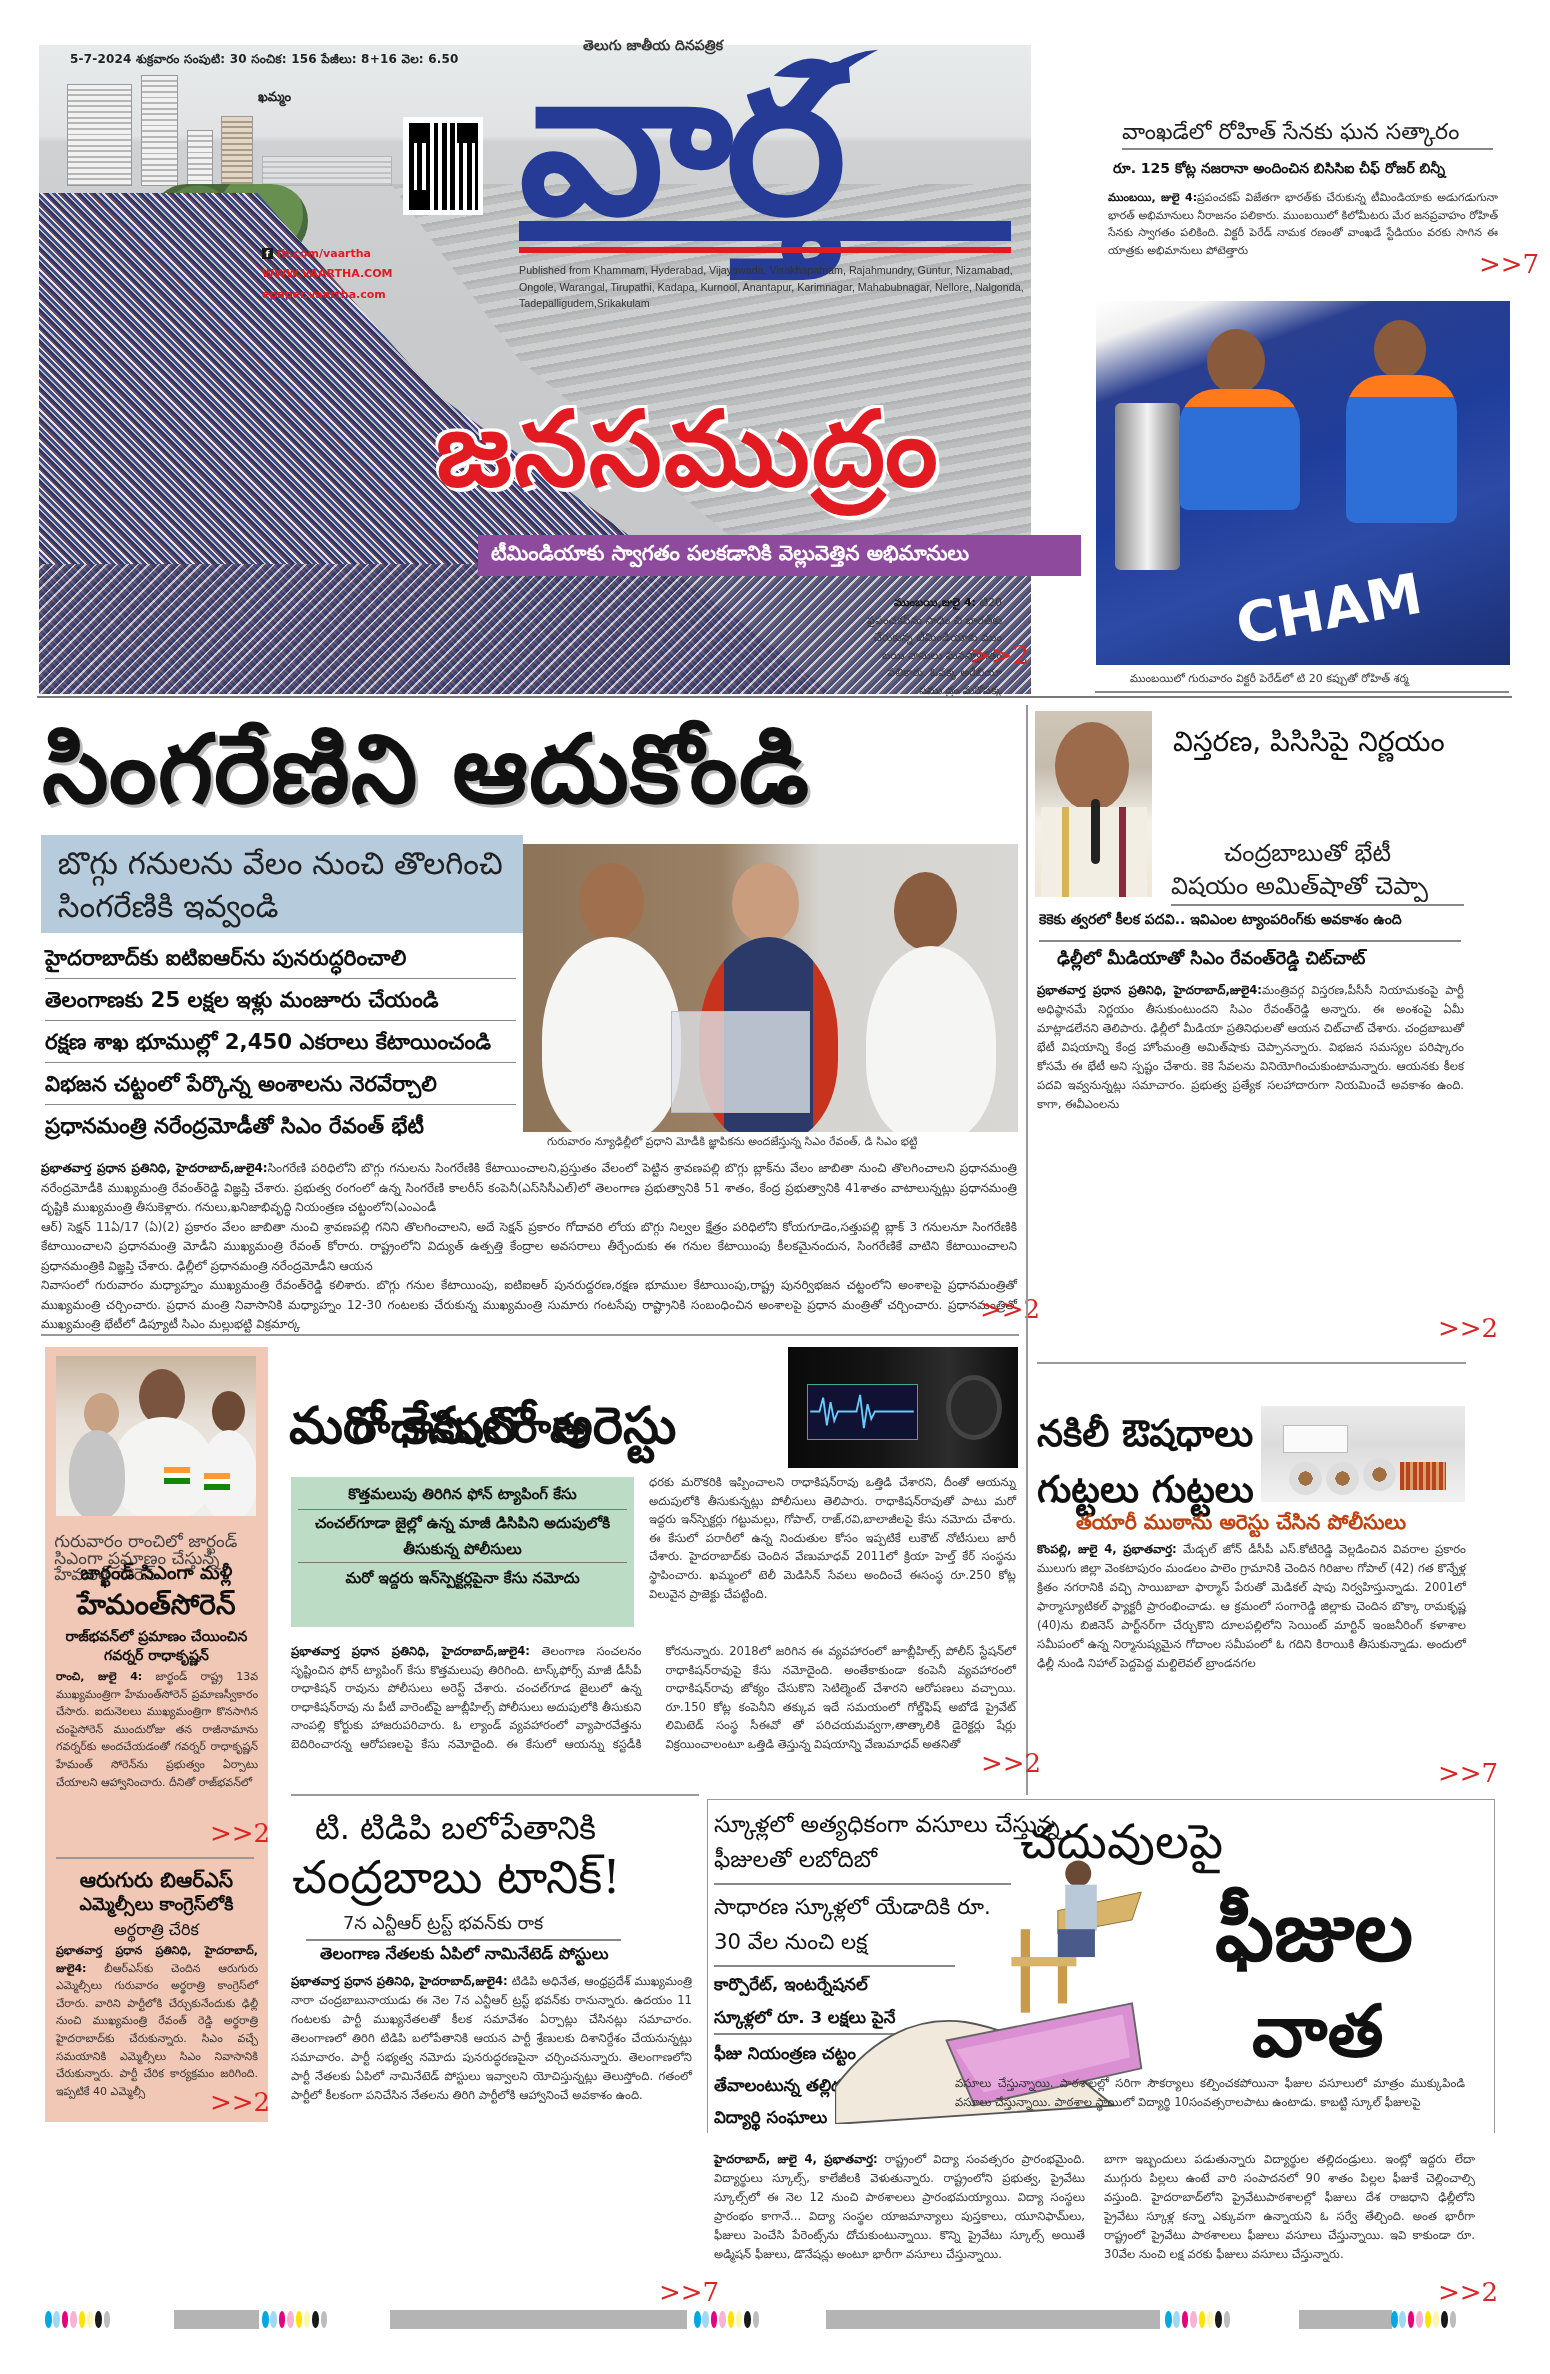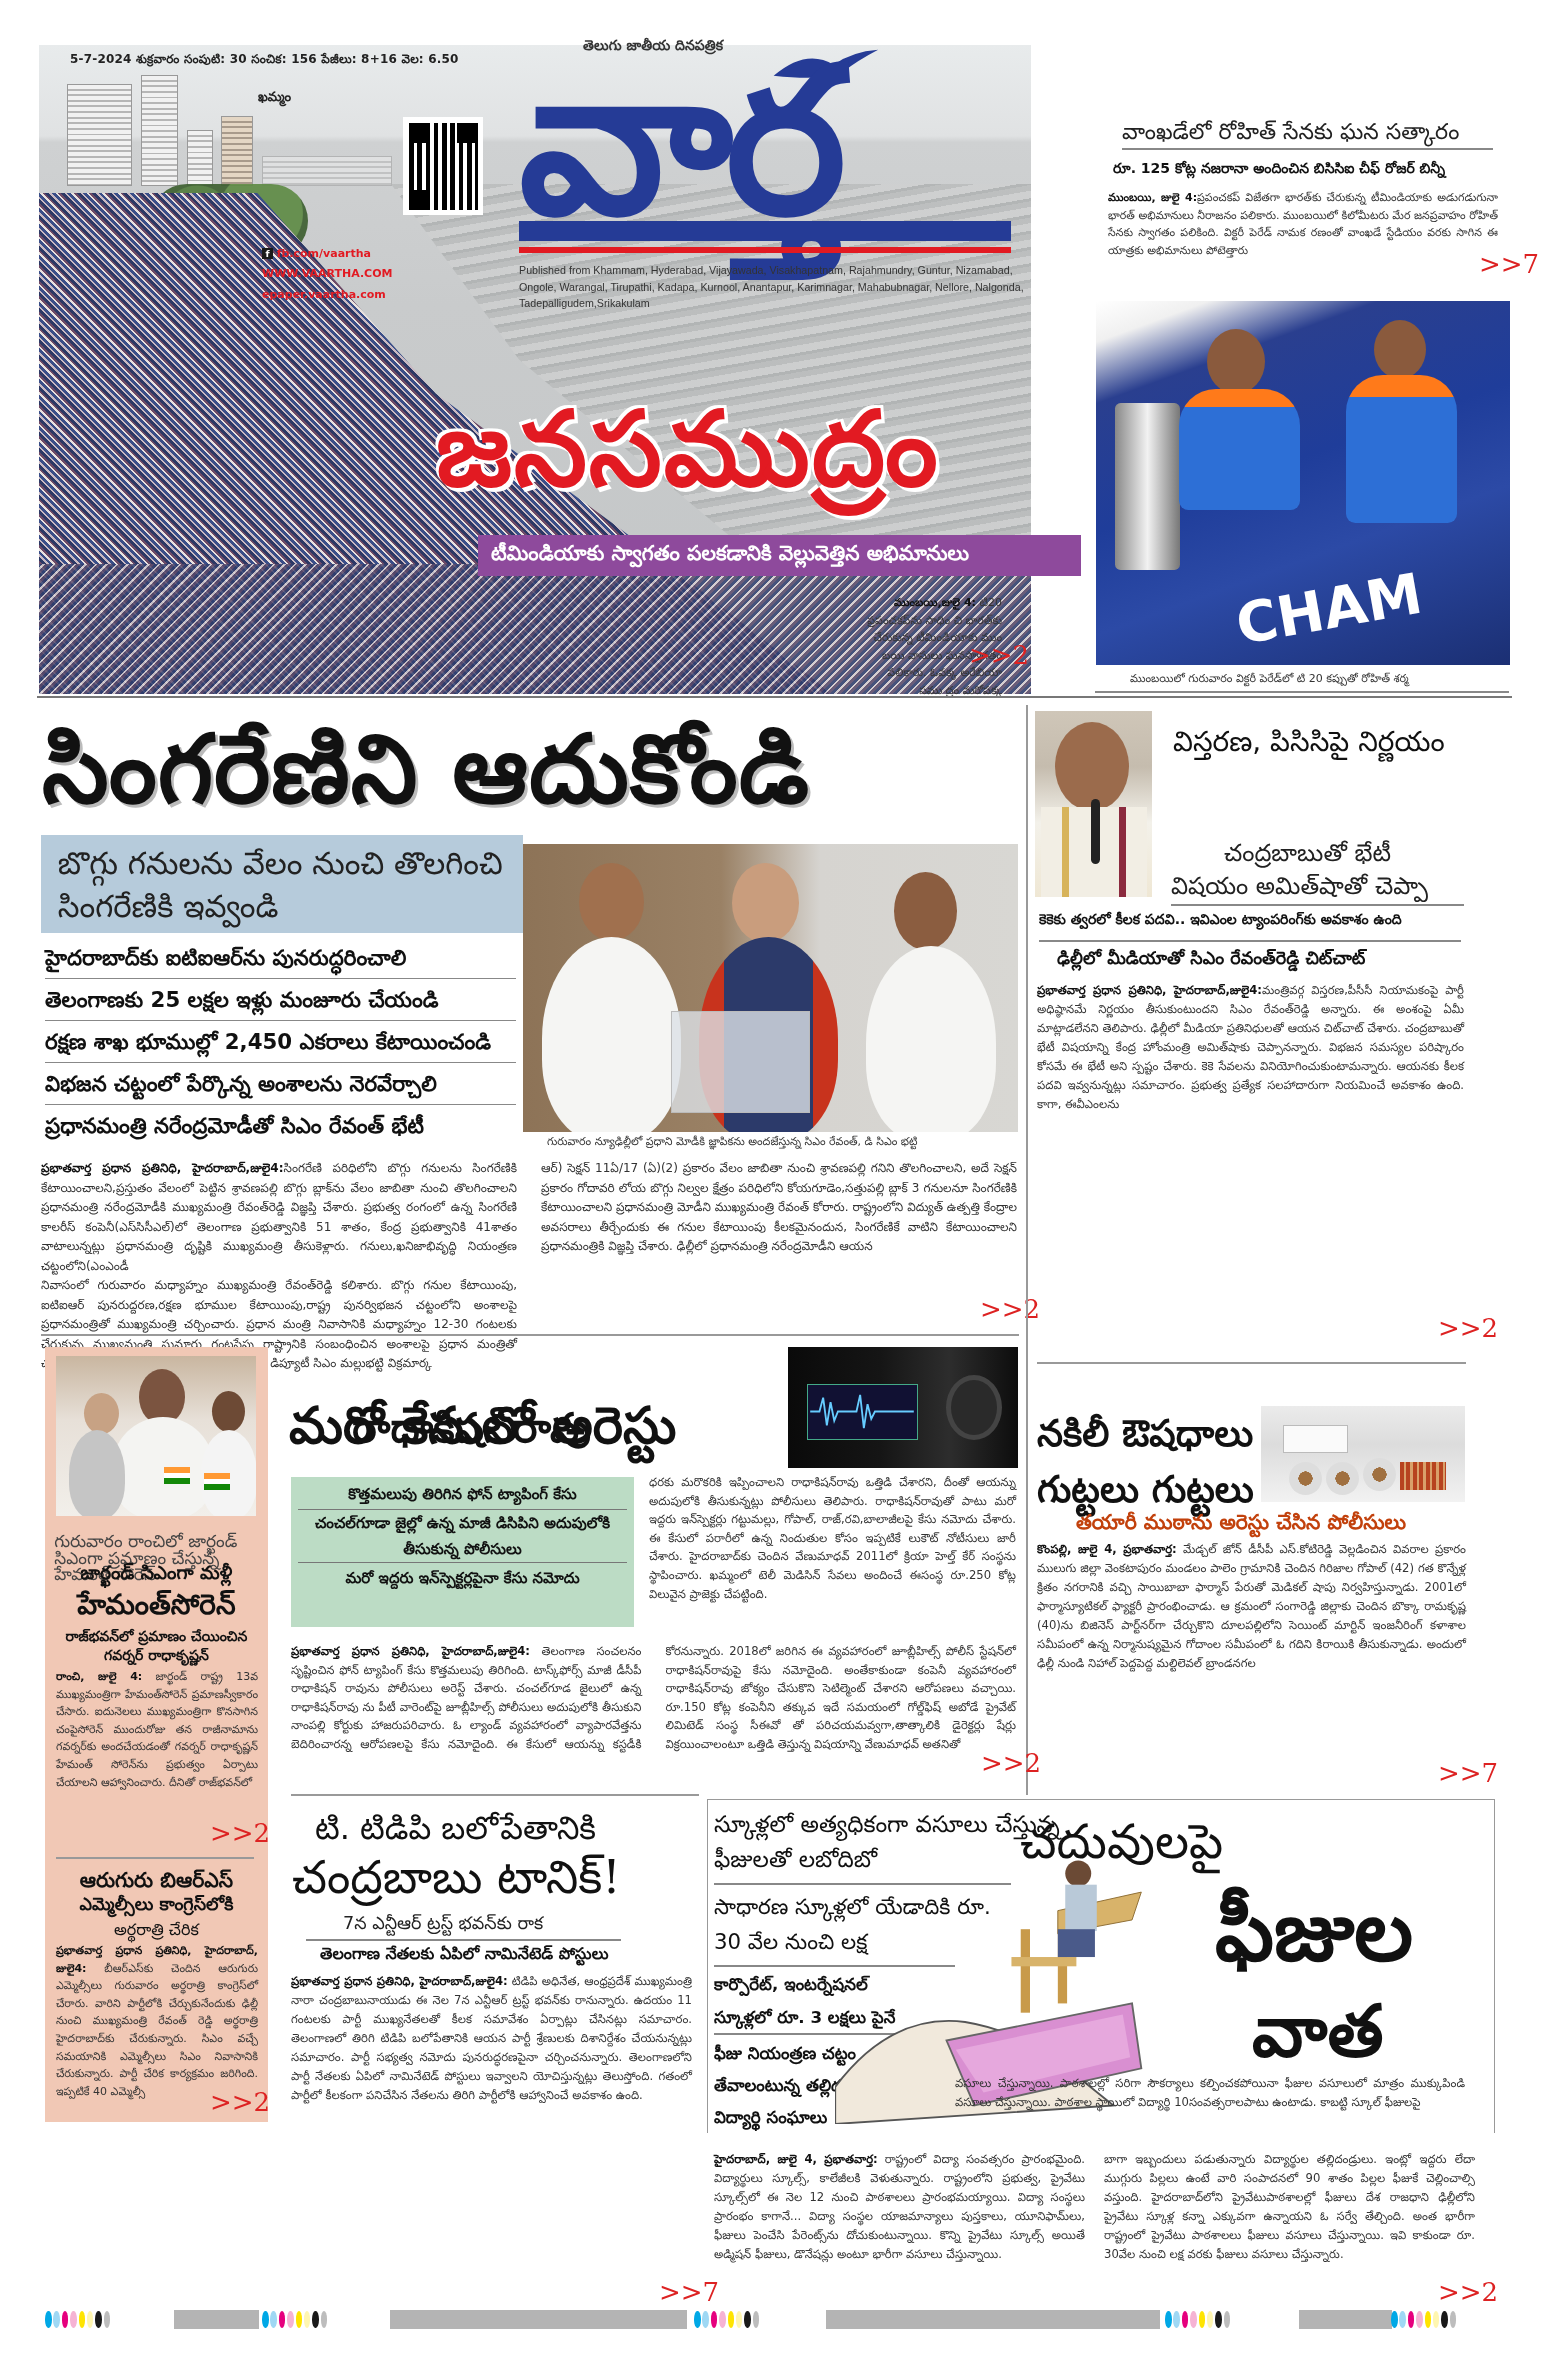--- a/index.html
+++ b/index.html
@@ -59,21 +59,21 @@
 .cricket-rule2{left:1095px;top:691px;width:414px;height:1.9px;background:#888}
 
 .sing-title{left:42px;top:714px;font-size:95px;font-weight:bold;color:#111;letter-spacing:0.9px;text-shadow:2.8px 2.8px 0 #bbb}
 .sing-blue{left:41px;top:835px;width:482px;height:98px;background:#b6cbdb;padding:7.4px 16.7px;font-size:31px;line-height:43px;color:#222}
 .sing-points{left:45px;top:937px;width:471px}
 .sing-point{font-size:21.3px;line-height:41px;color:#111;border-bottom:1.9px solid #888;white-space:nowrap;font-weight:bold}
 .sing-point:last-child{border-bottom:none}
 .sing-photo{left:523px;top:844px;width:495px;height:288px;background:linear-gradient(90deg,#8d7357 0,#9a8165 40%,#d6d4d0 60%,#d8d7d3 100%);overflow:hidden}
 .photo-caption{font-size:11px;color:#333;position:absolute}
 .person{position:absolute;border-radius:50% 50% 40% 40%}
-.sing-cols{left:41px;top:1159px;width:976px;display:grid;grid-template-columns:1fr 1fr;column-gap:24px}
+.sing-cols{left:41px;top:1159px;width:976px;display:grid;grid-template-columns:1fr;column-gap:24px}
 
 .rev-photo{left:1035px;top:711px;width:117px;height:186px;background:linear-gradient(180deg,#cfc6b8 0,#c5bcae 30%,#f3f1ea 60%,#efe7d4 100%);overflow:hidden}
 .rev-kicker{left:1173px;top:725px;font-size:28px;color:#111}
 .rev-title{left:1171px;top:766px;font-size:52px;font-weight:bold;color:#111}
 .rev-sub1{left:1224px;top:839px;font-size:24px;color:#222}
 .rev-sub2{left:1171px;top:872px;font-size:24px;color:#222}
 .rev-rule{left:1171px;top:904px;width:293px;height:1.9px;background:#888}
 .rev-kicker2{left:1039px;top:911px;font-size:14px;font-weight:bold;color:#111}
 .rev-rule2{left:1039px;top:940px;width:422px;height:1.9px;background:#888}
 .rev-kicker3{left:1057px;top:948px;font-size:17.6px;font-weight:bold;color:#111}

